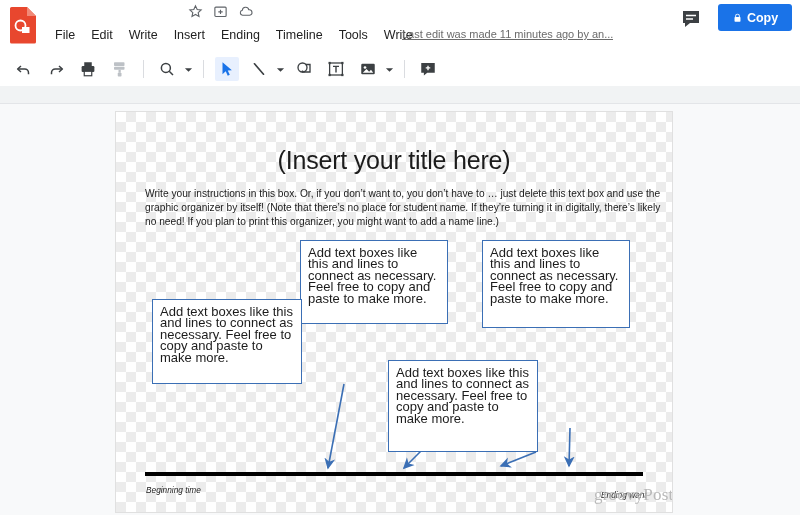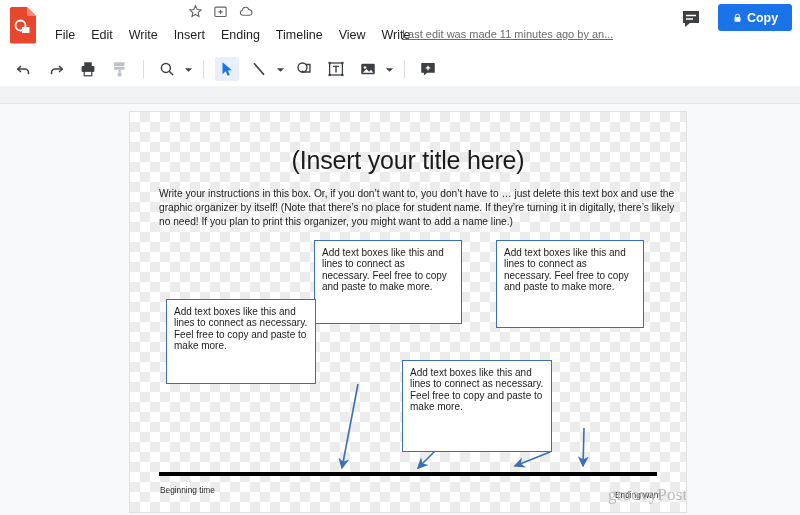--- a/index.html
+++ b/index.html
@@ -112,21 +112,21 @@
   .rnum { position: absolute; top: 0px; font-size: 7.5px; color: #5f6368;
           transform: translateX(-50%); line-height: 13px; }
 
   
   .canvasArea {
     position: absolute; left: 0; top: 104px;
     width: 800px; height: 411px;
     background: #f8f9fa;
   }
   .slide {
-    position: absolute; left: 130px; top: 8px;
+    position: absolute; left: 116px; top: 8px;
     width: 556px; height: 400px;
     background-color: #ffffff;
     background-image:
       linear-gradient(45deg, #ececec 25%, transparent 25%, transparent 75%, #ececec 75%),
       linear-gradient(45deg, #ececec 25%, transparent 25%, transparent 75%, #ececec 75%);
     background-size: 20px 20px;
     background-position: 0 0, 10px 10px;
     box-shadow: 0 0 0 1px #e0e0e0;
     overflow: hidden;
   }
@@ -145,36 +145,36 @@
     font-size: 10.2px; line-height: 13.8px;
     color: #1c1c1c;
   }
 
   
   .tbox {
     position: absolute;
     border: 1.4px solid #3b6fb5;
     background: #ffffff;
     padding: 6px 7px 12px 7px;
-    font-size: 10px;
+    font-size: 13px;
     line-height: 11.4px;
     color: #1c1c1c;
   }
 
   .svgLayer { position: absolute; left:0; top:0; width: 556px; height: 400px; }
 
   .timeline-line {
     position: absolute;
     left: 29px; top: 360px;
     width: 498px; height: 4px;
     background: #000000;
   }
   .tl-label {
     position: absolute;
-    font-size: 8.3px; color: #1c1c1c;
+    font-size: 8.3px; color: #1c1c1c; font-style: italic;
   }
   .watermark {
     position: absolute; left: 478px; top: 373px;
     font-family: "Liberation Serif", serif;
     font-size: 17px; color: #b9b9b9;
     white-space: nowrap;
     letter-spacing: 0.2px;
   }
 </style>
 </head>
@@ -213,21 +213,21 @@
       </span>
     </div>
 
     <div class="menubar">
       <span class="mi">File</span>
       <span class="mi">Edit</span>
       <span class="mi">Write</span>
       <span class="mi">Insert</span>
       <span class="mi">Ending</span>
       <span class="mi">Timeline</span>
-      <span class="mi">View</span>
+      <span class="mi">Tools</span>
       <span class="mi">Write</span>
     </div>
 
     <div class="lastedit">Last edit was made 11 minutes ago by an...</div>
 
     <div class="comment-btn">
       <svg viewBox="0 0 24 24" width="24" height="24" fill="none" stroke="#3c4043" stroke-width="1.9">
         <path d="M4 4 h16 v12 h-9 l-5 4 v-4 H4 z" fill="#3c4043" stroke="none"></path>
         <path d="M7 8.5 h10 M7 12 h7" stroke="#ffffff" stroke-width="1.5"></path>
       </svg>

